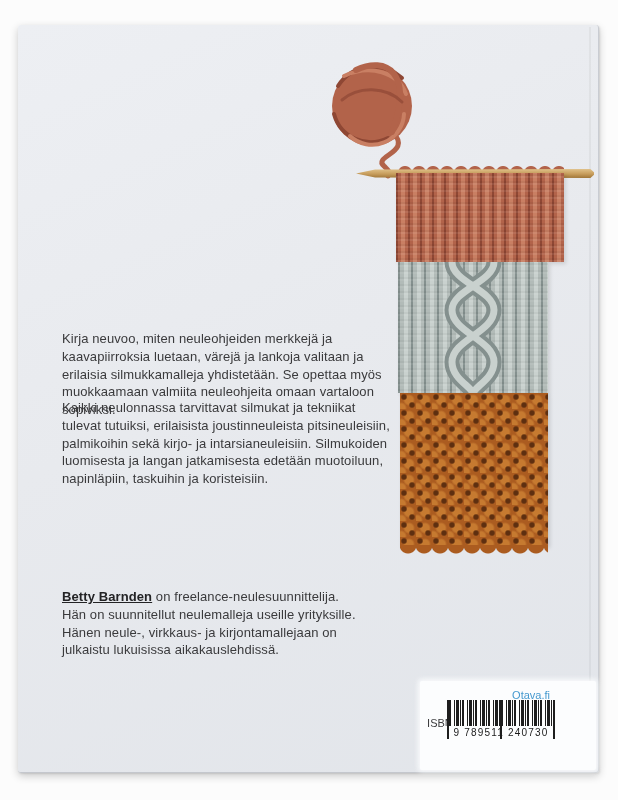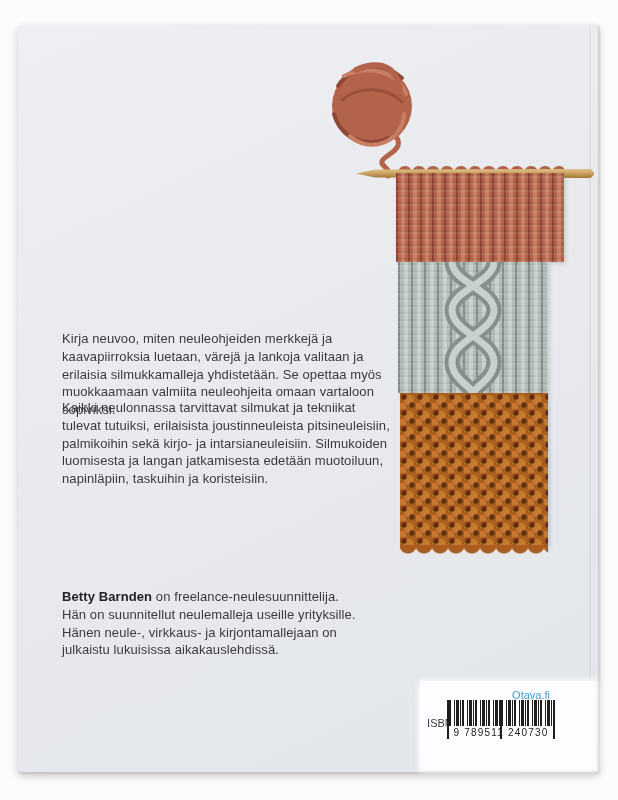--- a/index.html
+++ b/index.html
@@ -21,21 +21,21 @@
   
   .txt{position:absolute;white-space:pre-line;color:var(--body-text,#3a3a3c);
        font-size:13px;line-height:17.8px;letter-spacing:.1px;}
   .lead{left:62px;top:227px;width:320px;font-weight:bold;font-size:14.5px;line-height:18.6px;
         color:var(--lead-text,#2f7cb2);}
   .lead i{font-style:italic;}
   .p-reading{left:62px;top:330px;width:360px;}
   .p-techniques{left:62px;top:399px;width:380px;}
   .p-tips{left:62px;top:514px;width:370px;}
   .p-author{left:62px;top:588px;width:360px;}
-  .p-author b{font-weight:bold;color:#232325;}
+  .p-author b{font-weight:bold;color:#232325;text-decoration:underline;}
   
   .barcode-patch{position:absolute;left:420px;top:681px;width:176px;height:89px;
     background:#fcfdfe;border-radius:2px;box-shadow:0 0 5px 2px rgba(252,253,254,.9);}
   .foot-line{position:absolute;left:420px;width:130px;text-align:right;font-size:11px;line-height:13px;color:#3c3c3e;margin-top:32px;}
   .otava{top:657px;color:var(--publisher-blue,#4599cf);}
   .classnum{top:671px;}
   .isbn{top:685px;}
   .barcode{position:absolute;left:447px;top:700px;width:108px;height:38px;
     background:repeating-linear-gradient(90deg,
       var(--ink,#1e1e1e) 0 1px,#fff 1px 2px,

